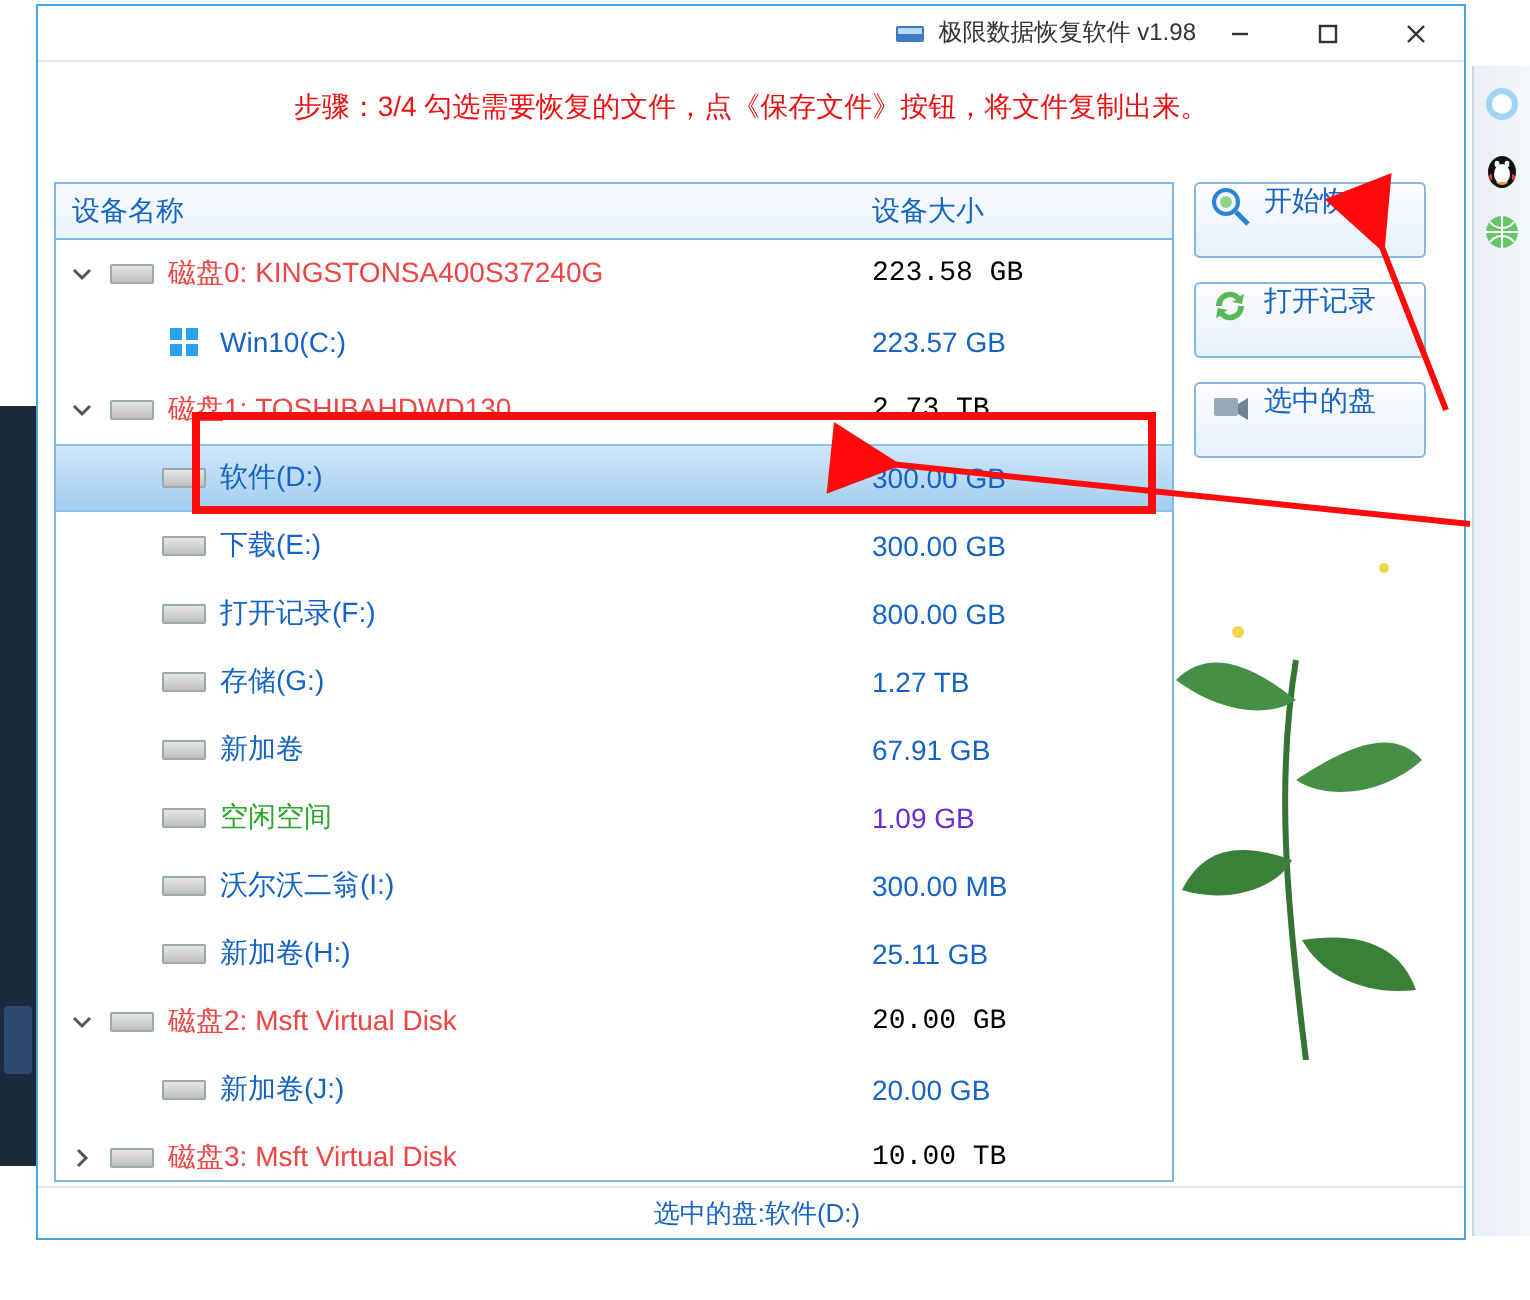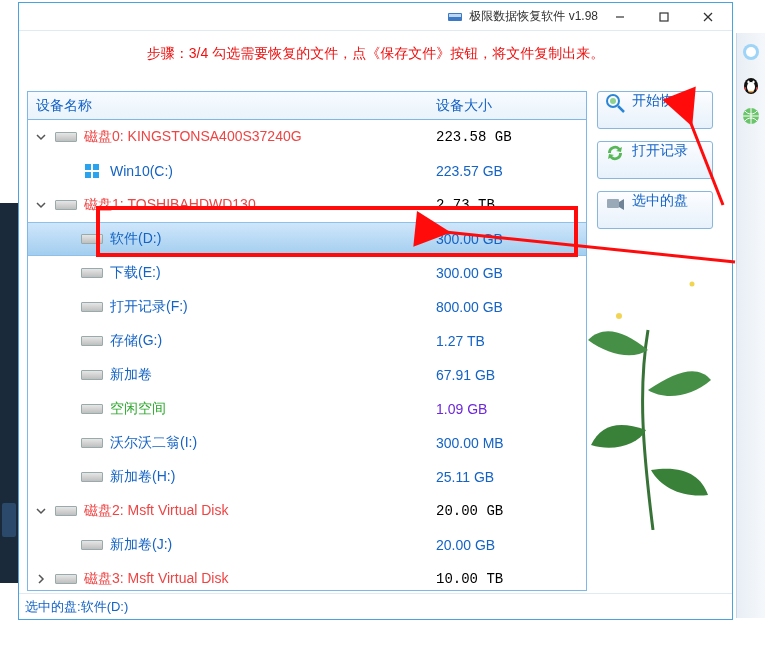--- a/index.html
+++ b/index.html
@@ -76,21 +76,21 @@
     background: linear-gradient(#fcfdff,#e7f1fb);
     display: flex; align-items: flex-start; gap: 6px; padding: 0 6px;
     color: #1463c5; font-size: 14px;
   }
   .side-btn .bicon { width: 22px; height: 22px; display:flex;align-items:center;justify-content:center; }
 
   
   .statusbar {
     position: absolute; left: 0; right: 0; bottom: 0; height: 26px;
     display: flex; align-items: center; padding-left: 6px;
-    color: #1463c5; font-size: 13px; border-top: 1px solid #dfeaf3;
+    color: #1463c5; font-size: 13px; border-top: 1px solid #dfeaf3; justify-content: center;
   }
 
   
   .tray {
     position: absolute; right: 0; top: 33px; width: 29px; height: 585px;
     background: linear-gradient(90deg,#e8eef5,#f5f8fb);
     border-left: 1px solid #c9d6e4;
     display: flex; flex-direction: column; align-items: center; gap: 10px; padding-top: 8px;
   }
   .tray-icon { width: 22px; height: 22px; display:flex;align-items:center;justify-content:center; }

